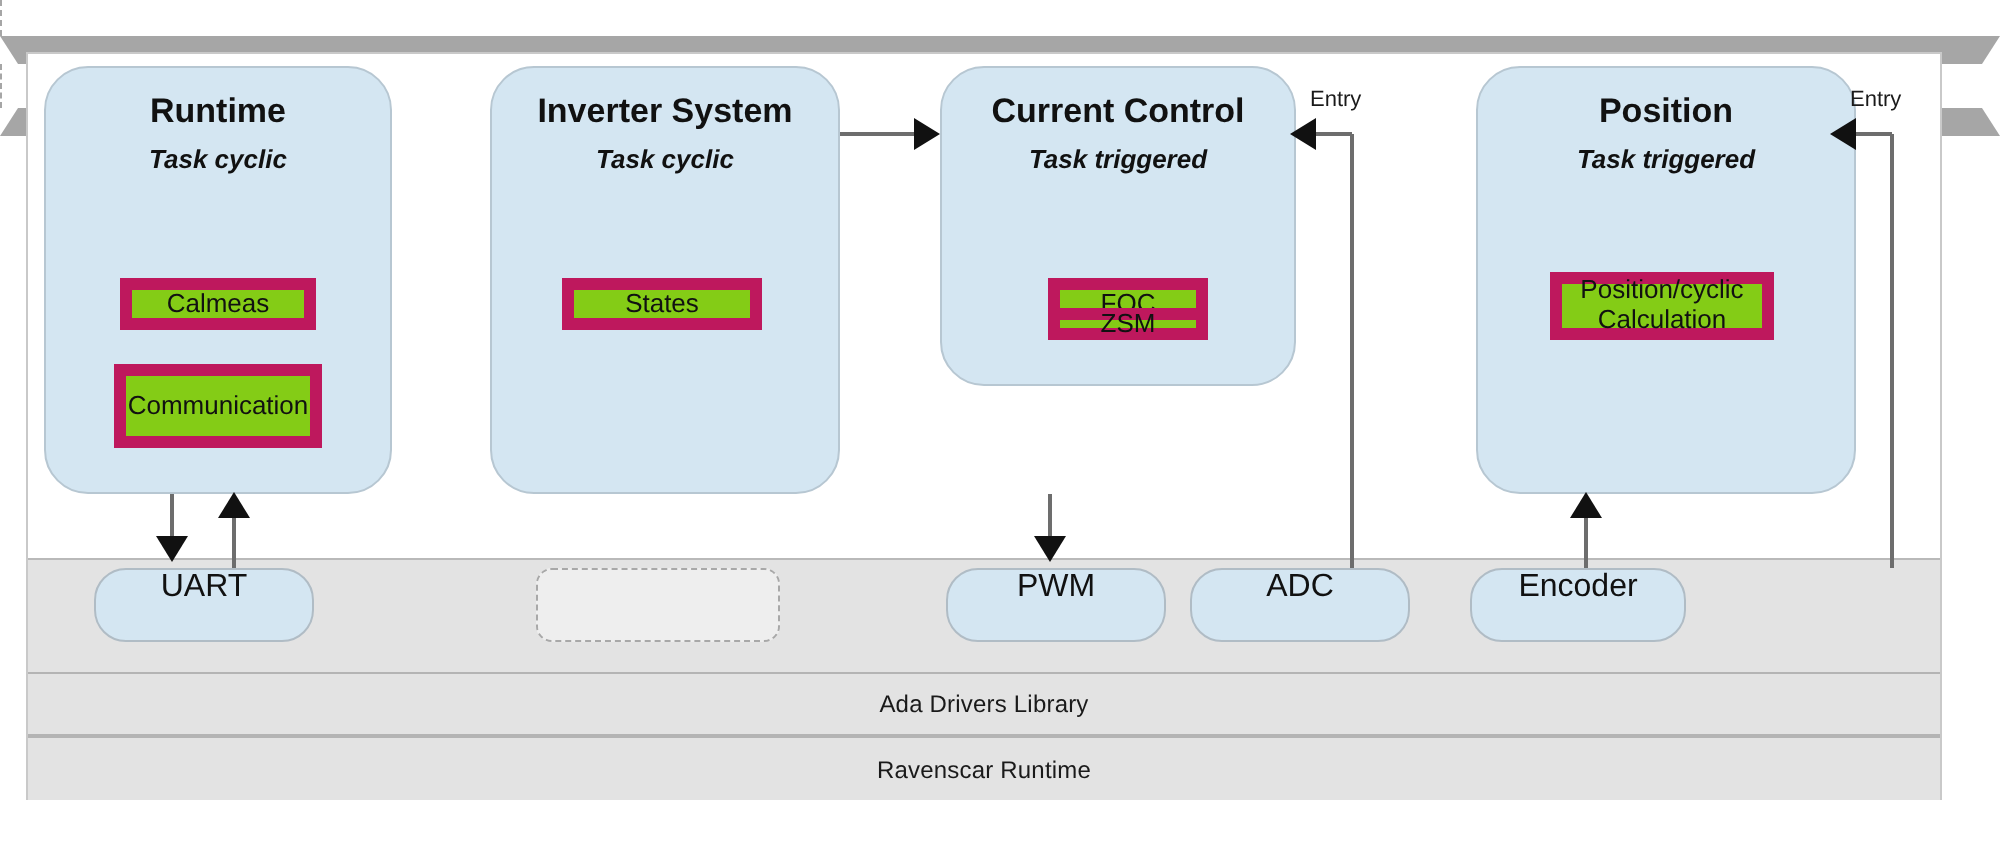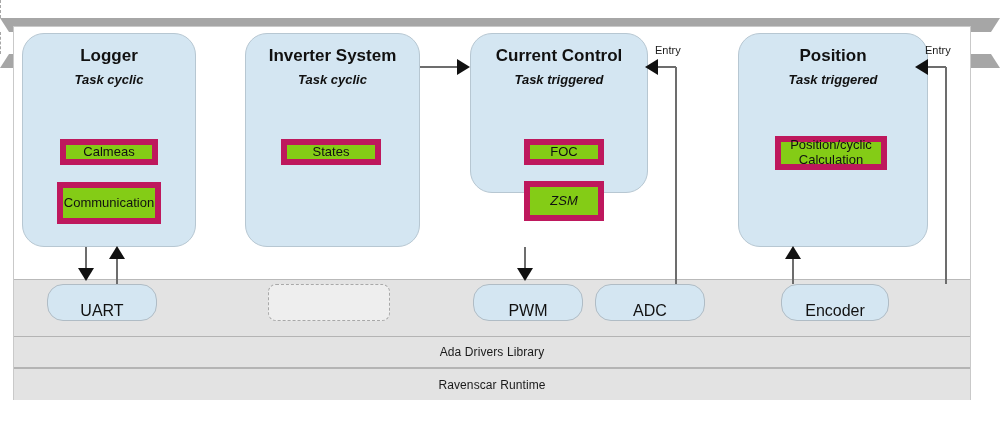--- a/index.html
+++ b/index.html
@@ -101,21 +101,21 @@
   }
 
   
   .drv-box {
     position: absolute;
     background: #d4e6f2;
     border: 1px solid #b0bcc5;
     border-radius: 16px;
     box-sizing: border-box;
     display: flex;
-    align-items: flex-end;
+    align-items: flex-start;
     justify-content: center;
     font-size: 16px;
     color: #111111;
   }
   .drv-placeholder {
     position: absolute;
     background: #eeeeee;
     border: 1.5px dashed #a8a8a8;
     border-radius: 8px;
     box-sizing: border-box;
@@ -159,21 +159,21 @@
 
   <div class="band band-ada">
     <div class="band-label">Ada Drivers Library</div>
   </div>
 
   <div class="band band-rav">
     <div class="band-label">Ravenscar Runtime</div>
   </div>
 
   <div class="task-box" style="left:22px; top:33px; width:174px; height:214px;">
-    <div class="task-title">Logger</div>
+    <div class="task-title">Runtime</div>
     <div class="task-sub">Task cyclic</div>
   </div>
   <div class="sub-box" style="left:60px; top:139px; width:98px; height:26px;">
     <span>Calmeas</span>
   </div>
   <div class="sub-box" style="left:57px; top:182px; width:104px; height:42px;">
     <span>Communication</span>
   </div>
 
   <div class="task-box" style="left:245px; top:33px; width:175px; height:214px;">
@@ -184,21 +184,21 @@
     <span>States</span>
   </div>
 
   <div class="task-box" style="left:470px; top:33px; width:178px; height:160px;">
     <div class="task-title">Current Control</div>
     <div class="task-sub">Task triggered</div>
   </div>
   <div class="sub-box" style="left:524px; top:139px; width:80px; height:26px;">
     <span>FOC</span>
   </div>
-  <div class="sub-box" style="left:524px; top:181px; width:80px; height:40px;font-style:italic;">
+  <div class="sub-box" style="left:524px; top:154px; width:80px; height:16px;">
     <span>ZSM</span>
   </div>
 
   <div class="task-box" style="left:738px; top:33px; width:190px; height:214px;">
     <div class="task-title">Position</div>
     <div class="task-sub">Task triggered</div>
   </div>
   <div class="sub-box" style="left:775px; top:136px; width:112px; height:34px; flex-direction:column;">
     <span>Position/cyclic</span>
     <span>Calculation</span>
@@ -211,21 +211,21 @@
   <div class="drv-placeholder" style="left:268px; top:284px; width:122px; height:37px;"></div>
 
   <div class="drv-box" style="left:473px; top:284px; width:110px; height:37px;">
     <span>PWM</span>
   </div>
 
   <div class="drv-box" style="left:595px; top:284px; width:110px; height:37px;">
     <span>ADC</span>
   </div>
 
-  <div class="drv-box" style="left:735px; top:284px; width:108px; height:37px;margin-left:46px;">
+  <div class="drv-box" style="left:735px; top:284px; width:108px; height:37px;">
     <span>Encoder</span>
   </div>
 
 
   <div class="ln-gray" style="left:330px; top:0px; height:18px;"></div>
   <div class="arrow-down-gray" style="left:321px; top:17px;"></div>
 
   <div class="ln ln-thin" style="left:420px; top:66px; width:40px; height:2px;"></div>
   <div class="arrow-right" style="left:457px; top:59px;"></div>
 

